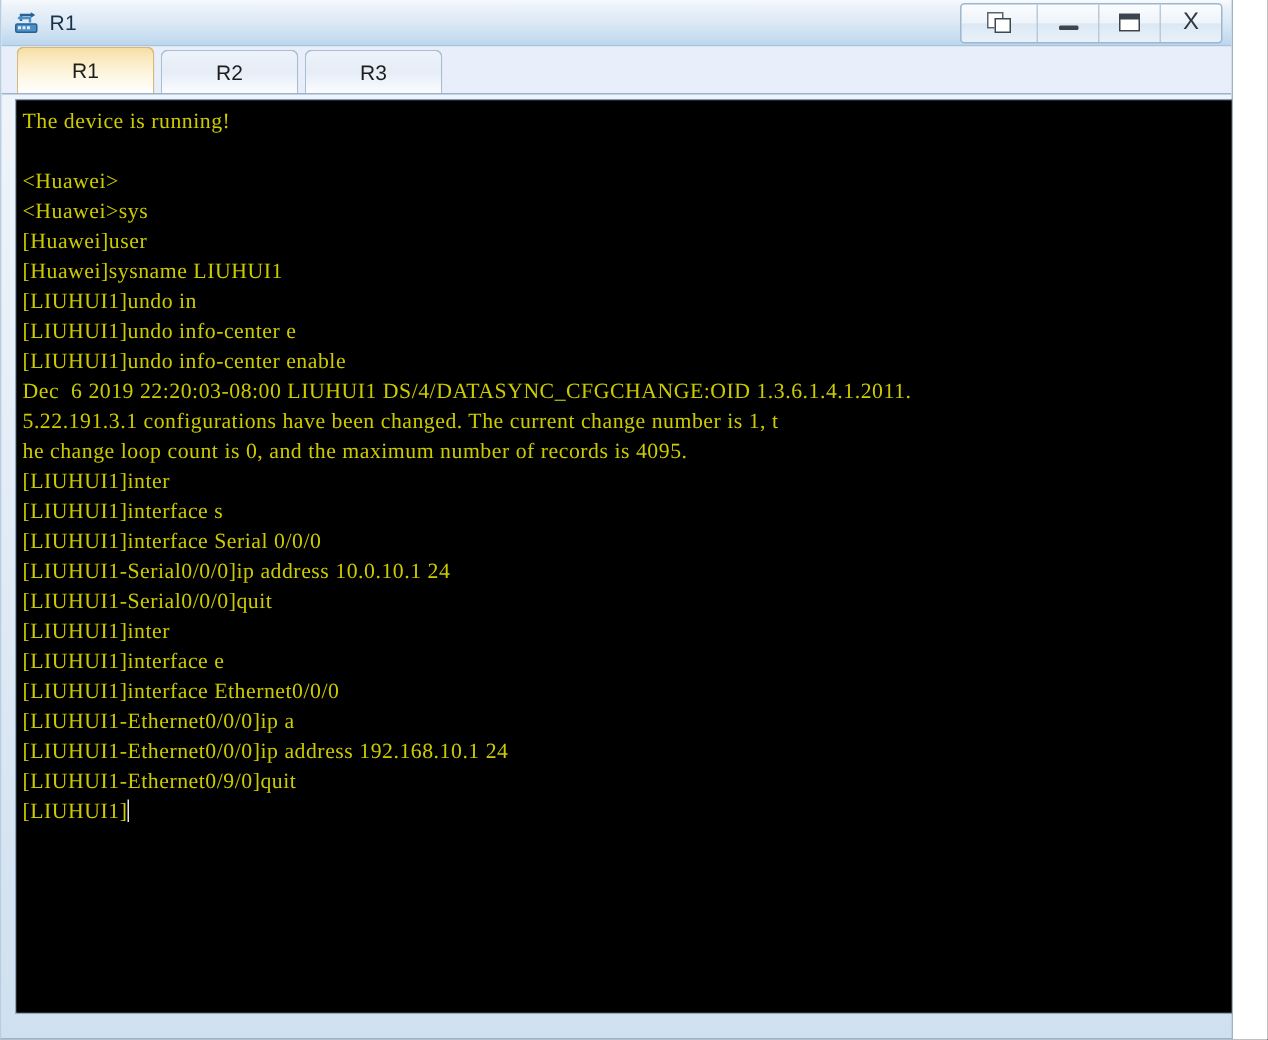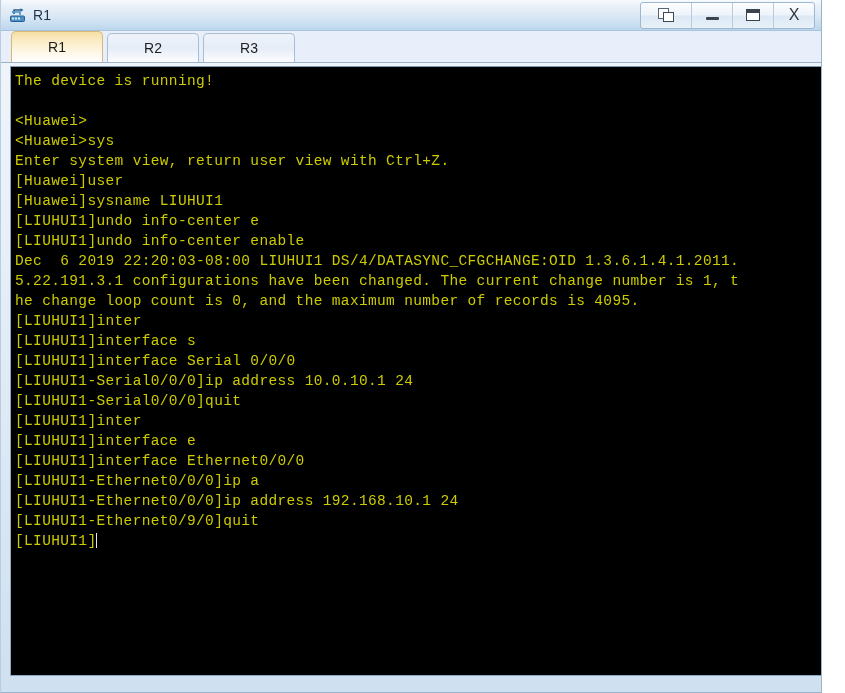--- a/index.html
+++ b/index.html
@@ -173,21 +173,21 @@
   }
   .term {
     position: absolute;
     inset: 0;
     background: #000000;
     overflow: hidden;
     padding: 4px 2px 0 4px;
     box-sizing: border-box;
   }
   .term-line {
-    font-family: Liberation Mono, monospace;
+    font-family: Liberation Serif, serif;
     font-size: 14.5px;
     line-height: 20px;
     color: #cccb00;
     white-space: pre;
     letter-spacing: 0.35px;
     height: 20px;
   }
   .term-line.blank { color: transparent; }
   .cursor {
     display: inline-block;
@@ -250,23 +250,23 @@
       <span>R3</span>
     </div>
   </div>
 
   <div class="term-wrap">
     <div class="term" id="terminal" style="color: rgb(204, 203, 0); background: rgb(0, 0, 0);">
         <div class="term-line">The device is running!</div>
         <div class="term-line blank"> </div>
         <div class="term-line">&lt;Huawei&gt;</div>
         <div class="term-line">&lt;Huawei&gt;sys</div>
-        <div class="term-line">Enter system view, return user view with Ctrl+Z.</div>
         <div class="term-line">[Huawei]user</div>
         <div class="term-line">[Huawei]sysname LIUHUI1</div>
+        <div class="term-line">[LIUHUI1]undo in</div>
         <div class="term-line">[LIUHUI1]undo info-center e</div>
         <div class="term-line">[LIUHUI1]undo info-center enable</div>
         <div class="term-line">Dec  6 2019 22:20:03-08:00 LIUHUI1 DS/4/DATASYNC_CFGCHANGE:OID 1.3.6.1.4.1.2011.</div>
         <div class="term-line">5.22.191.3.1 configurations have been changed. The current change number is 1, t</div>
         <div class="term-line">he change loop count is 0, and the maximum number of records is 4095.</div>
         <div class="term-line">[LIUHUI1]inter</div>
         <div class="term-line">[LIUHUI1]interface s</div>
         <div class="term-line">[LIUHUI1]interface Serial 0/0/0</div>
         <div class="term-line">[LIUHUI1-Serial0/0/0]ip address 10.0.10.1 24</div>
         <div class="term-line">[LIUHUI1-Serial0/0/0]quit</div>

